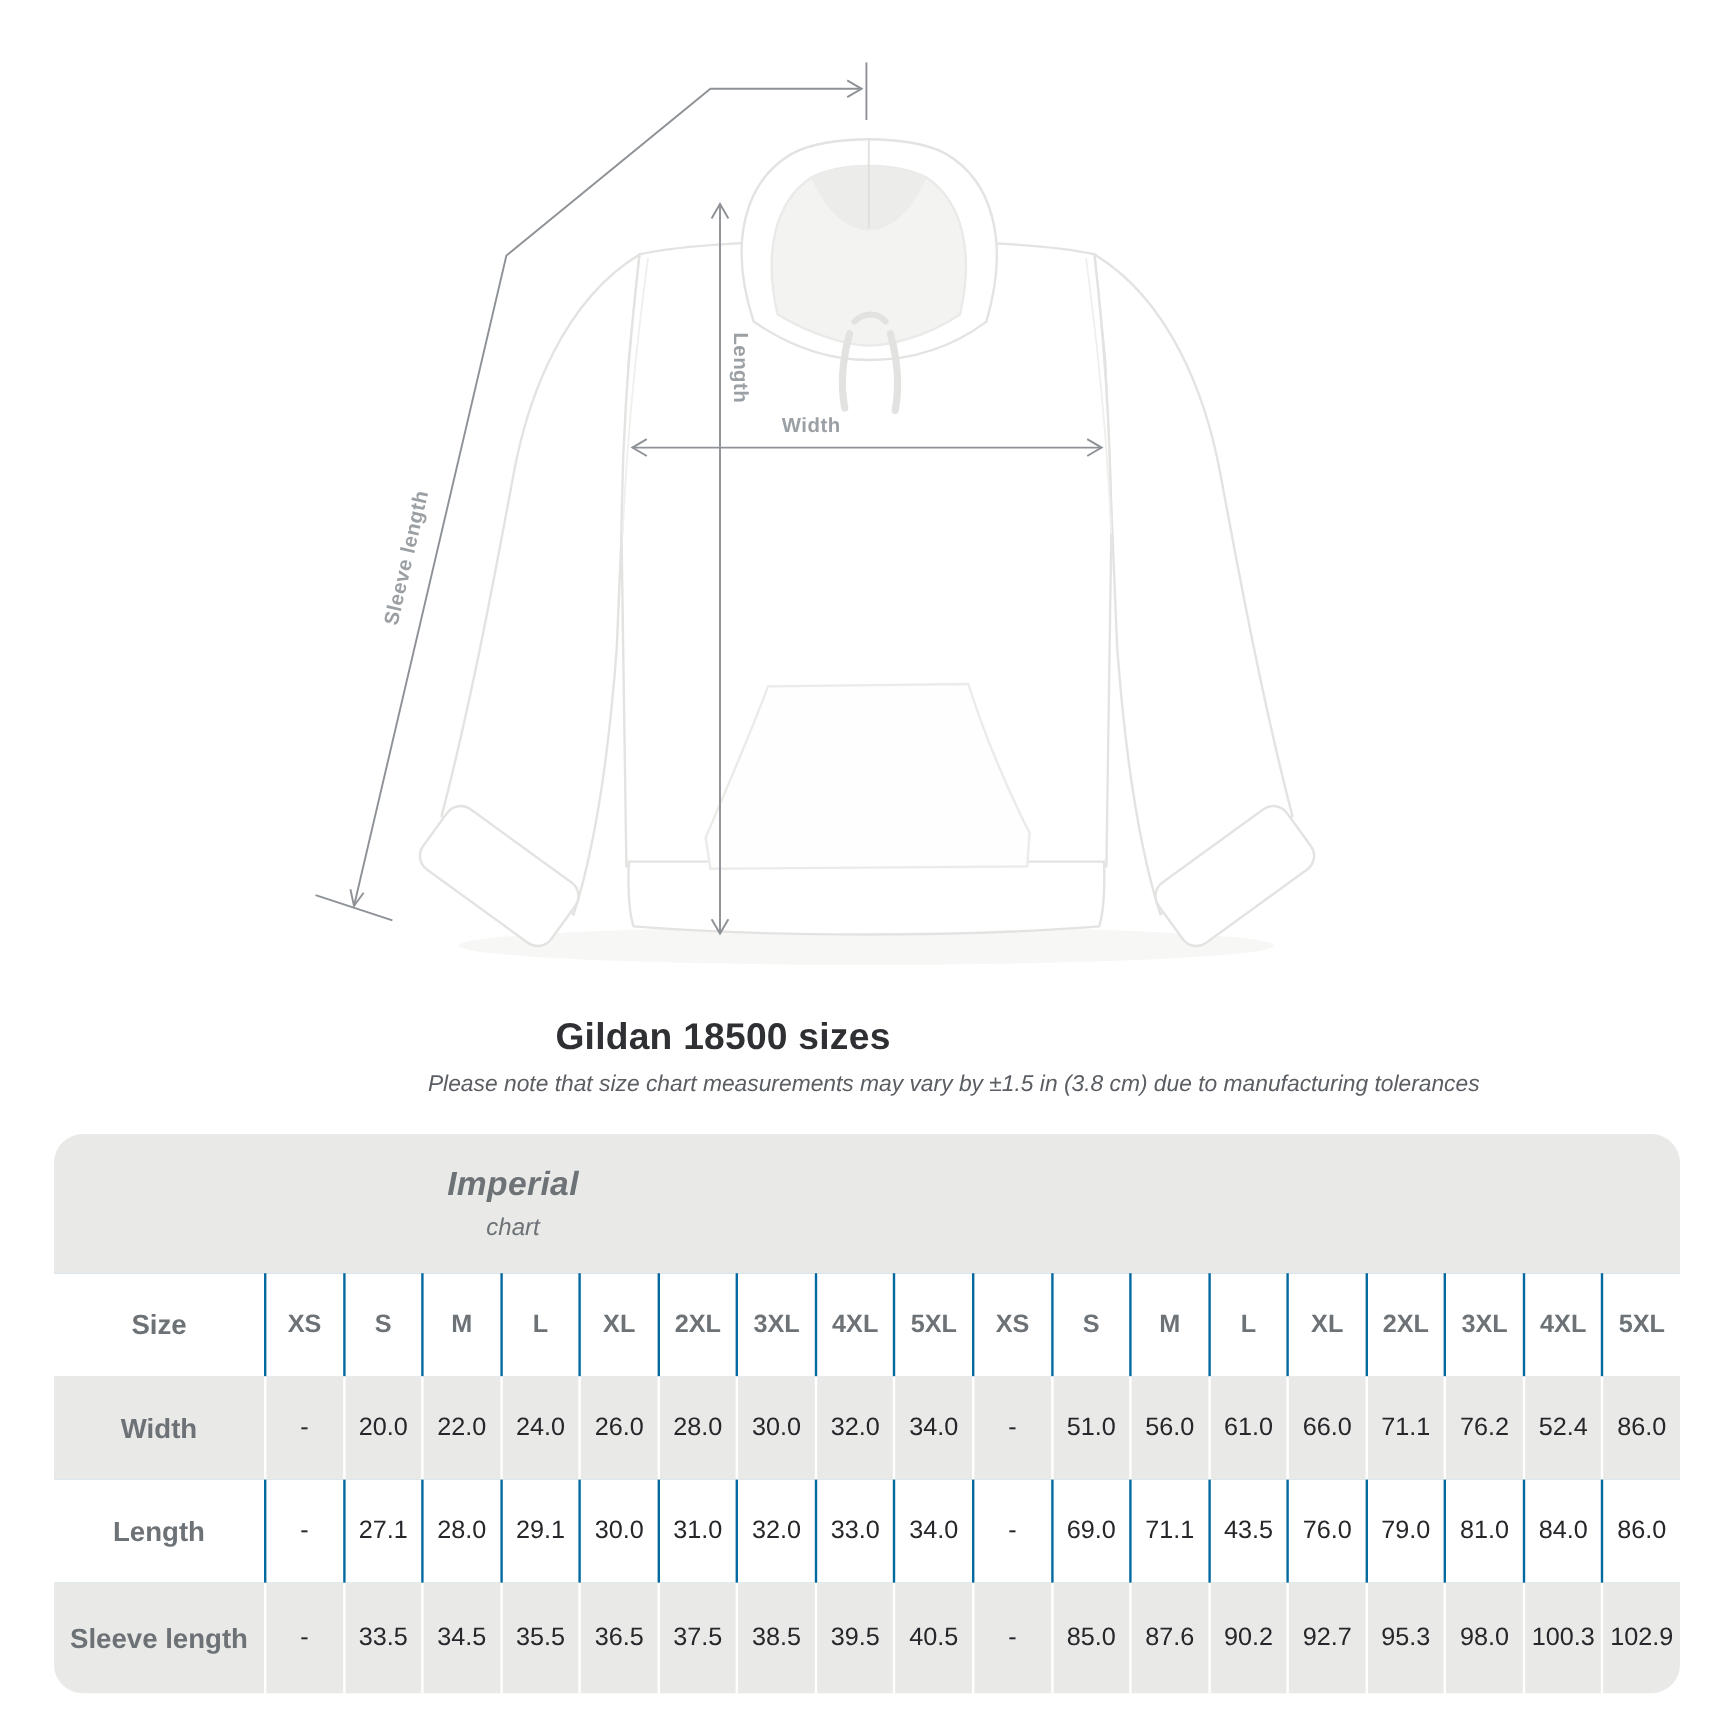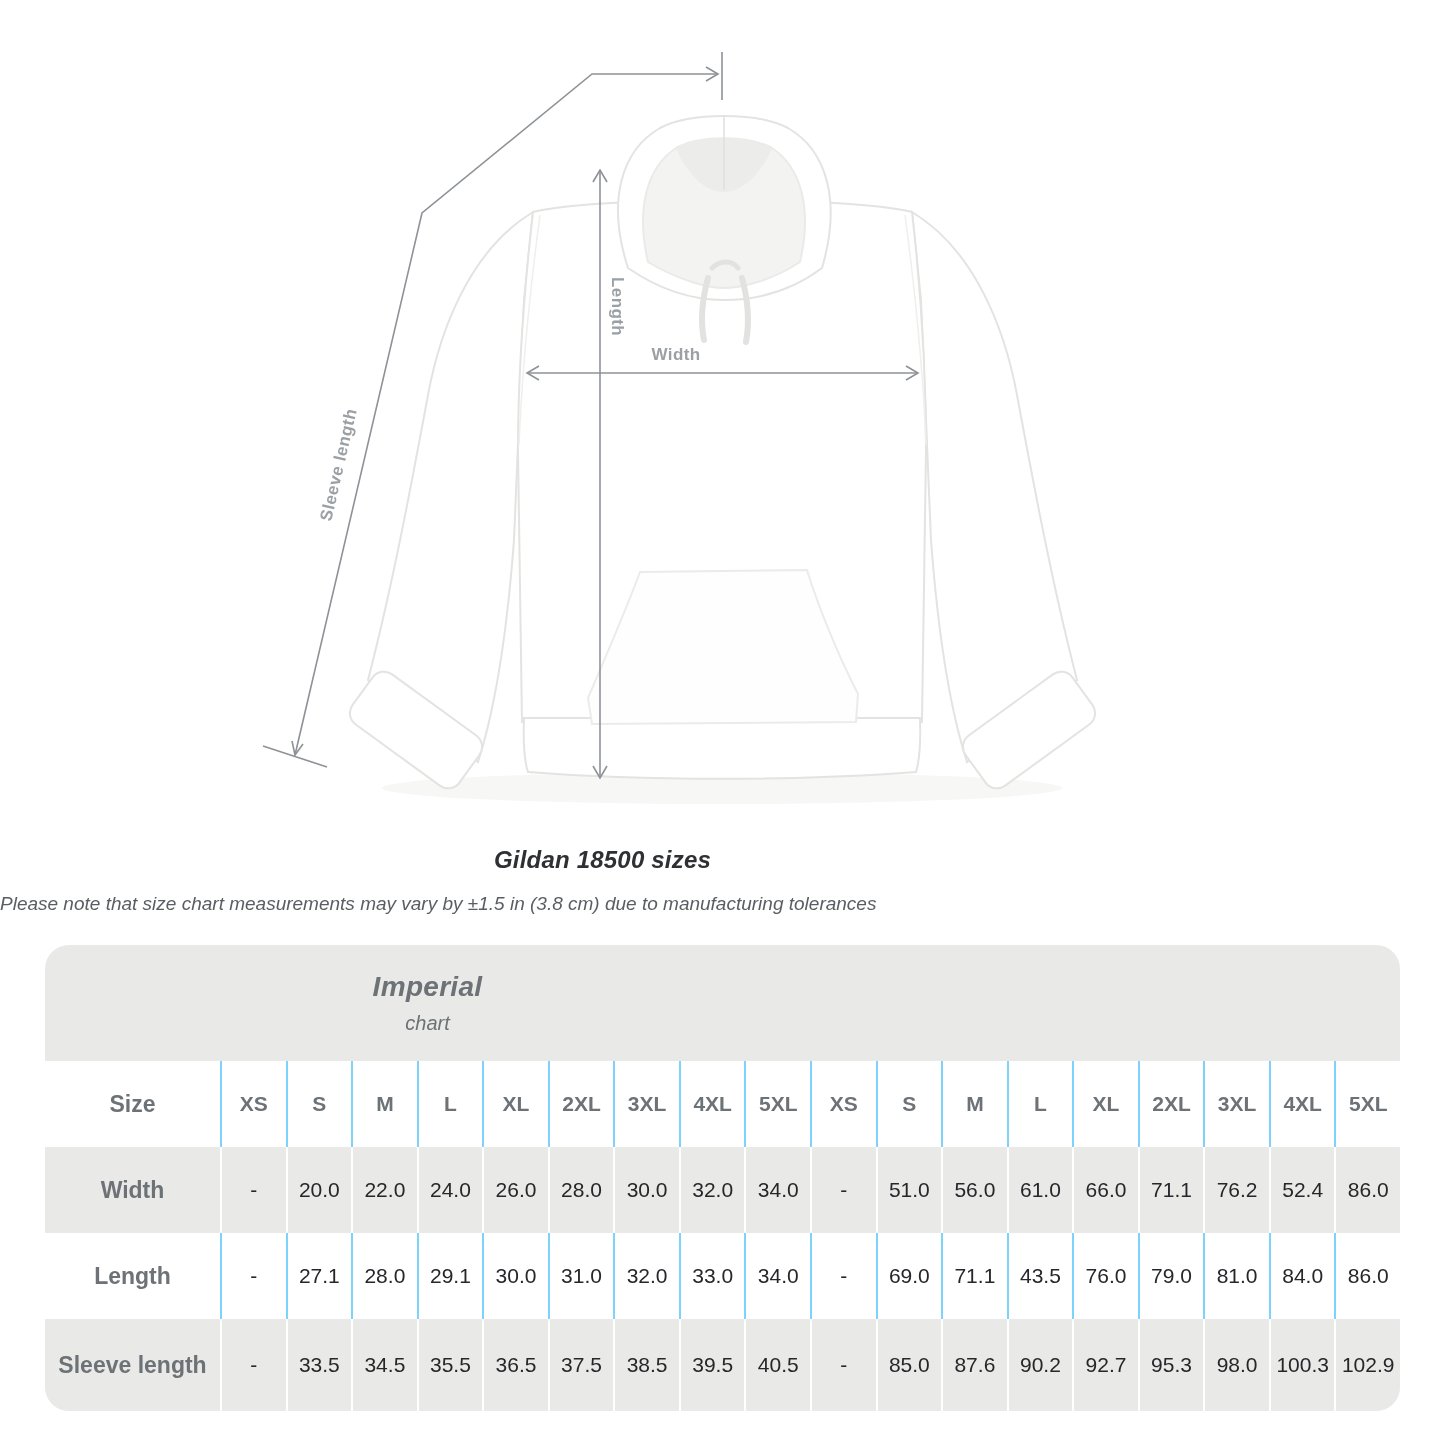--- a/index.html
+++ b/index.html
@@ -7,43 +7,43 @@
     width:1445px;height:1445px;position:relative;background:#ffffff;
     font-family:"Liberation Sans","DejaVu Sans",sans-serif;
     -webkit-font-smoothing:antialiased;
   }
   
   .diagram{position:absolute;left:0;top:0;width:1445px;height:830px;}
   .meas-label{fill:#9ba0a5;font-weight:bold;font-size:17px;letter-spacing:.4px;}
   
   .title{
     position:absolute;left:0;top:846px;width:1205px;text-align:center;
-    font-size:24px;font-weight:bold;color:#2f3033;letter-spacing:.2px;font-style:italic;
+    font-size:31px;font-weight:bold;color:#2f3033;letter-spacing:.2px;
   }
   .note{
-    position:absolute;left:0;top:893px;width:1233px;text-align:left;
+    position:absolute;left:0;top:893px;width:1233px;text-align:right;
     font-size:19px;font-style:italic;color:#5a5e63;
   }
   
   .size-table{
     position:absolute;left:45px;top:945px;width:1355px;height:466px;
     background:#e9e9e7;border-radius:24px;overflow:hidden;
   }
   .thead,.trow{
     display:grid;grid-template-columns:175px repeat(18,1fr);column-gap:2px;
   }
   .thead{height:116px;}
   .group{display:flex;flex-direction:column;align-items:center;justify-content:center;}
   .group-imperial{grid-column:1 / 11;}
   .group-metric{grid-column:11 / 20;}
   .group-name{font-size:28px;font-weight:bold;font-style:italic;color:#6d7277;letter-spacing:.3px;}
   .group-unit{font-size:20px;font-style:italic;color:#6d7277;margin-top:9px;}
   .trow{height:86px;}
   .trow:last-child{height:92px;}
-  .row-white{background:#7dd3fc;}
+  .row-white{background:#0369a1;}
   .row-white .cell{background:#ffffff;}
   .row-gray{background:#ffffff;}
   .row-gray .cell{background:#e9e9e7;}
   .cell{display:flex;align-items:center;justify-content:center;}
   .cell.rlabel{font-size:23px;font-weight:bold;color:#6d7277;}
   .cell.shead{font-size:21px;font-weight:bold;color:#6d7277;}
   .cell.val{font-size:21px;color:#26272a;}
 </style>
 </head>
 <body>

